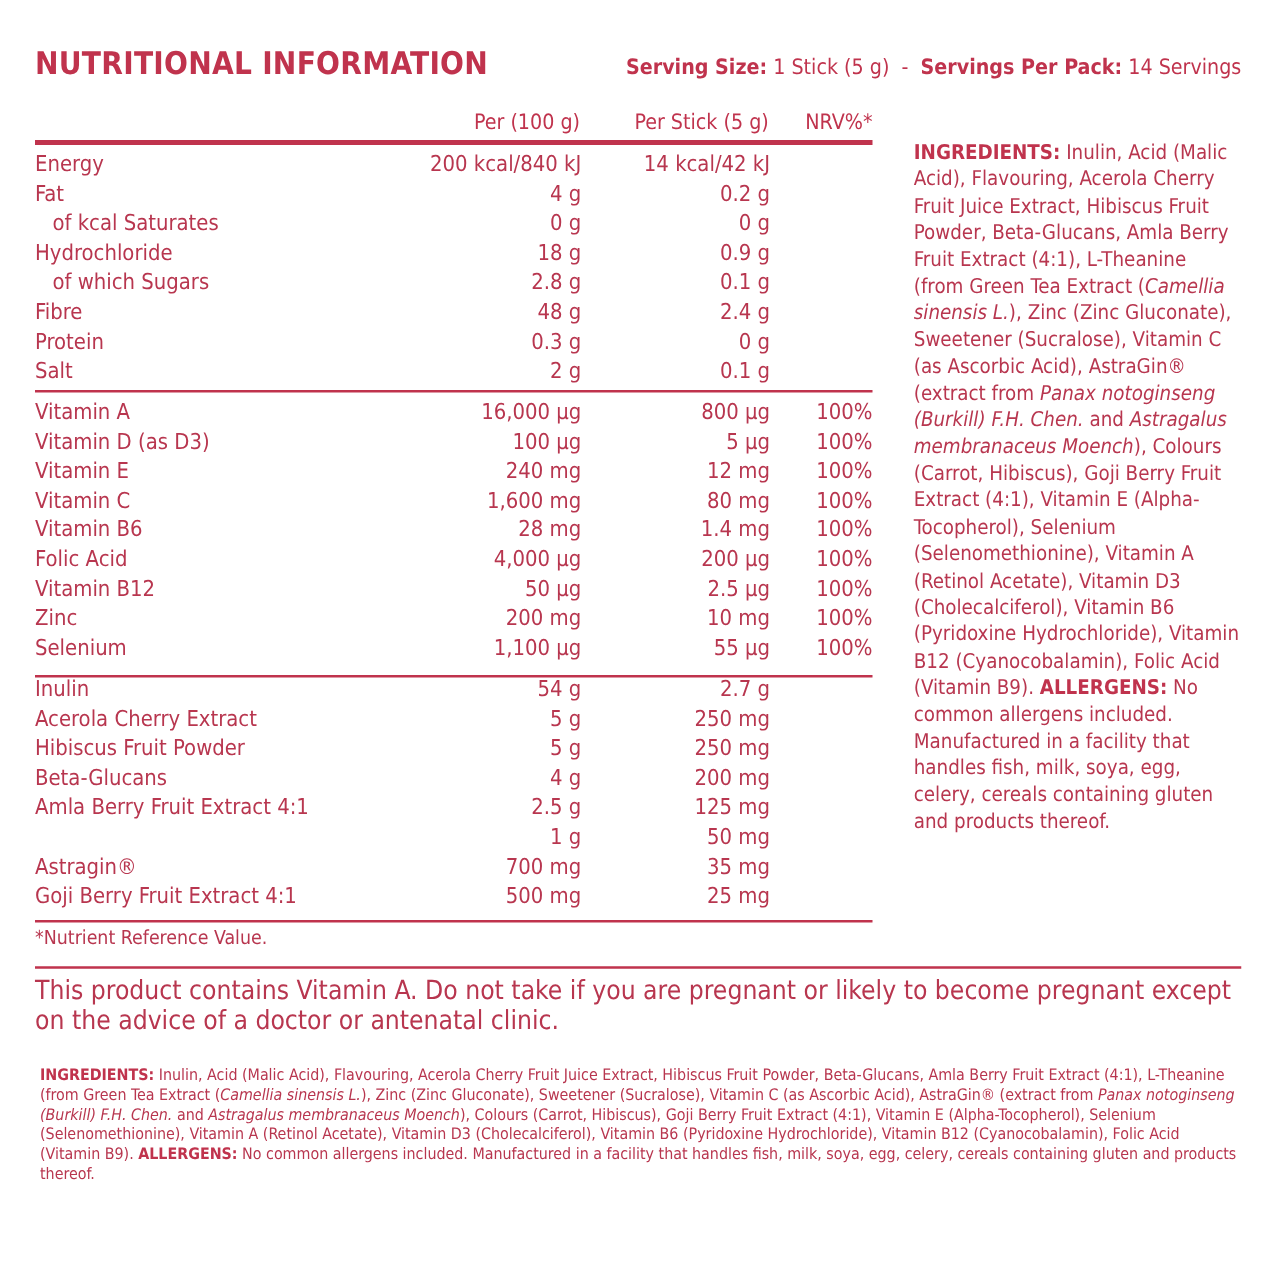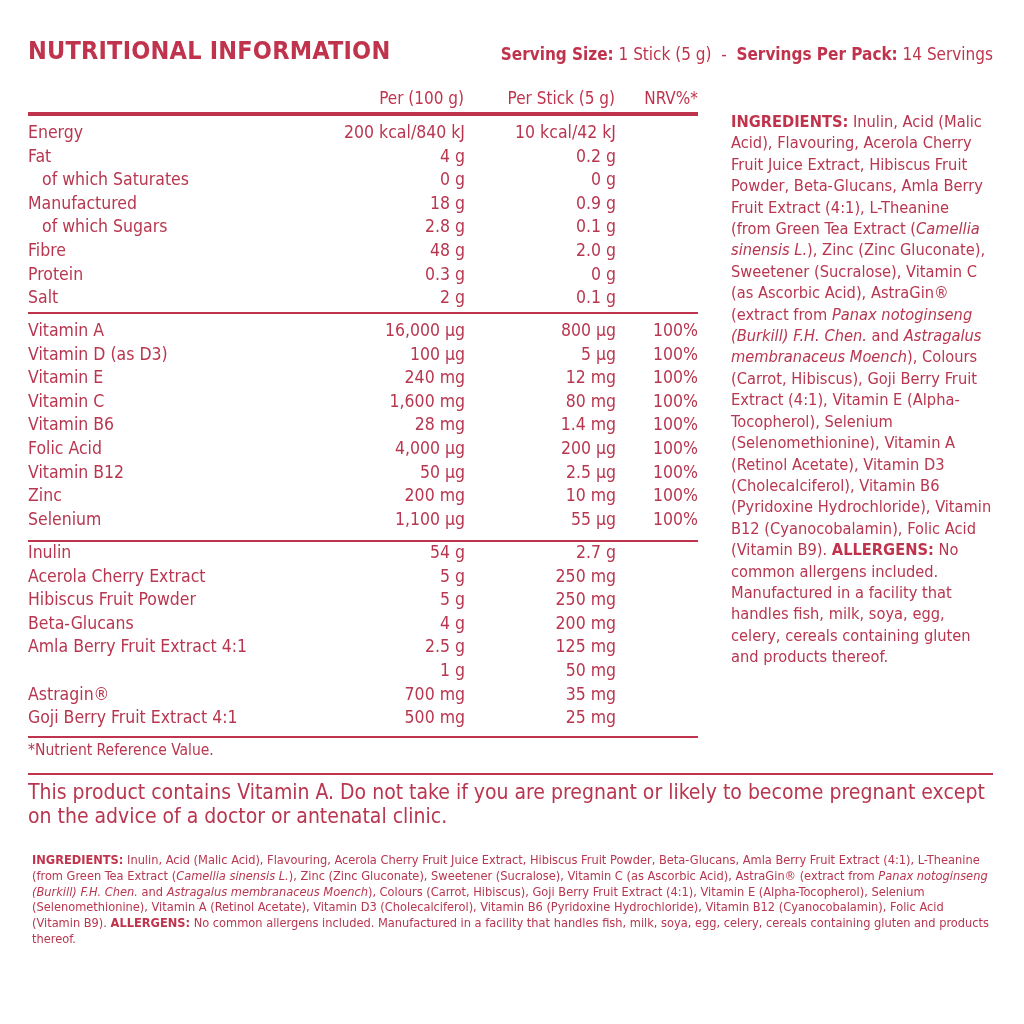--- a/index.html
+++ b/index.html
@@ -41,51 +41,51 @@
 <div class="abs colhdr" style="right:560px;">Per (100 g)</div>
 <div class="abs colhdr" style="right:409px;">Per Stick (5 g)</div>
 <div class="abs colhdr" style="right:326px;">NRV%*</div>
 
 <div class="abs rule-thick"></div>
 
 <div id="sec-macros">
     <div class="abs row" style="top: 121px;">
       <span class="n">Energy</span>
       <span class="a">200 kcal/840 kJ</span>
-      <span class="b">10 kcal/42 kJ</span>
+      <span class="b">14 kcal/42 kJ</span>
       <span class="c"></span>
     </div>
     <div class="abs row" style="top: 144.6px;">
       <span class="n">Fat</span>
       <span class="a">4 g</span>
       <span class="b">0.2 g</span>
       <span class="c"></span>
     </div>
     <div class="abs row" style="top: 168.2px;">
-      <span class="n sub">of which Saturates</span>
+      <span class="n sub">of kcal Saturates</span>
       <span class="a">0 g</span>
       <span class="b">0 g</span>
       <span class="c"></span>
     </div>
     <div class="abs row" style="top: 191.8px;">
-      <span class="n">Manufactured</span>
+      <span class="n">Hydrochloride</span>
       <span class="a">18 g</span>
       <span class="b">0.9 g</span>
       <span class="c"></span>
     </div>
     <div class="abs row" style="top: 215.4px;">
       <span class="n sub">of which Sugars</span>
       <span class="a">2.8 g</span>
       <span class="b">0.1 g</span>
       <span class="c"></span>
     </div>
     <div class="abs row" style="top: 239px;">
       <span class="n">Fibre</span>
       <span class="a">48 g</span>
-      <span class="b">2.0 g</span>
+      <span class="b">2.4 g</span>
       <span class="c"></span>
     </div>
     <div class="abs row" style="top: 262.6px;">
       <span class="n">Protein</span>
       <span class="a">0.3 g</span>
       <span class="b">0 g</span>
       <span class="c"></span>
     </div>
     <div class="abs row" style="top: 286.2px;">
       <span class="n">Salt</span>

